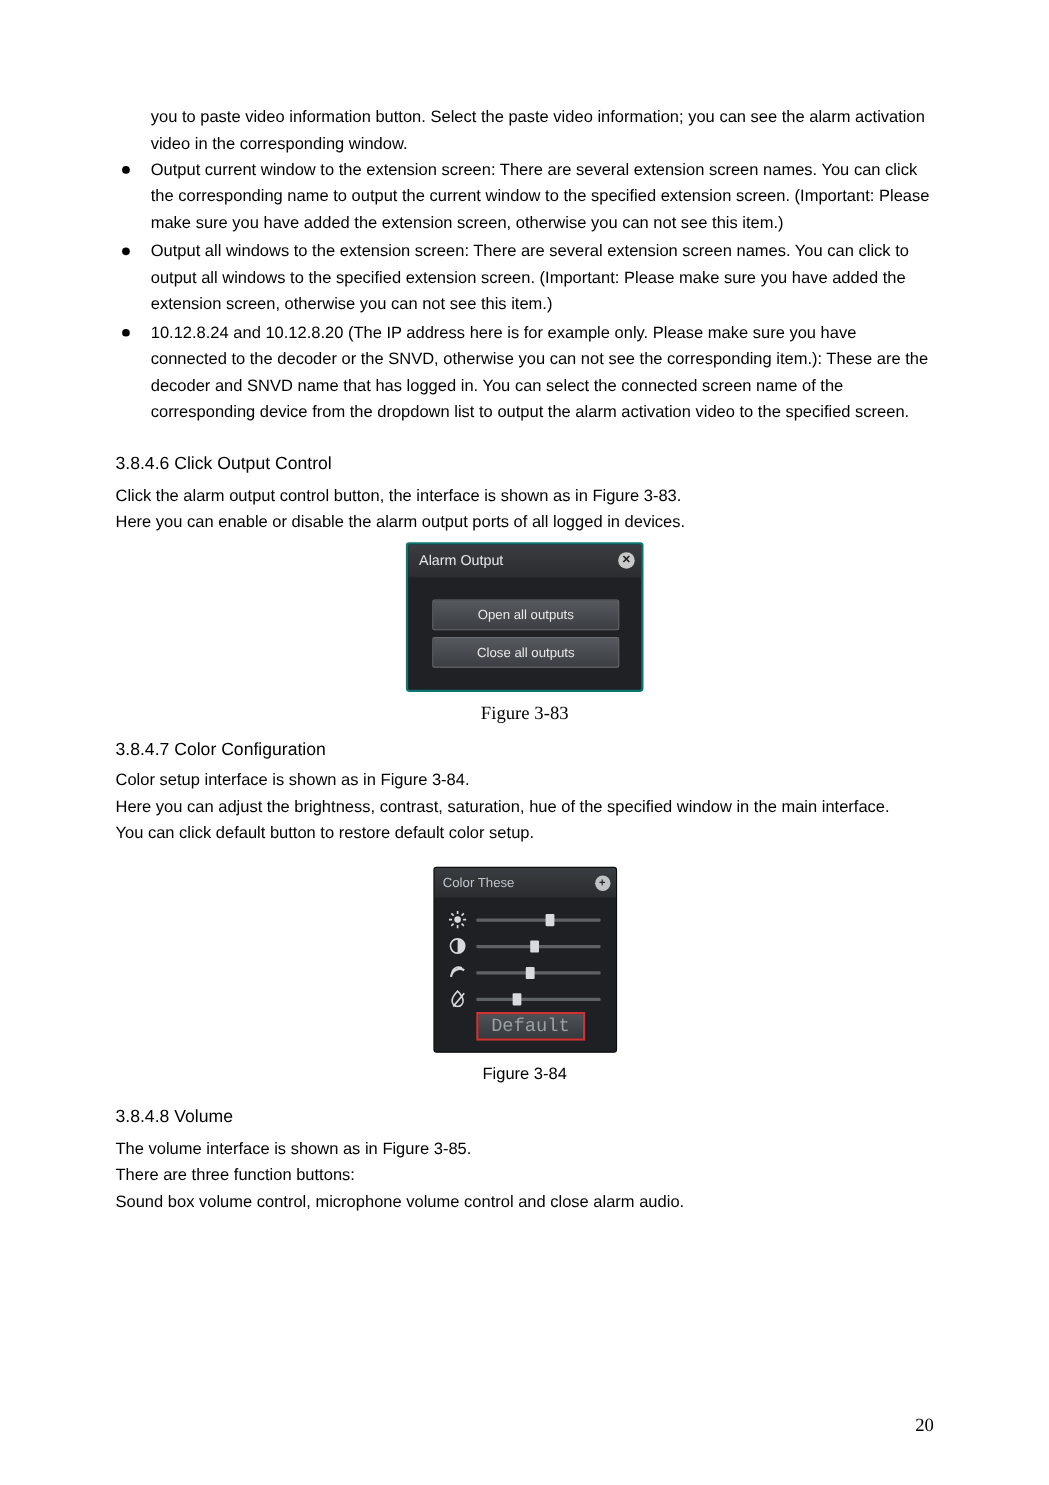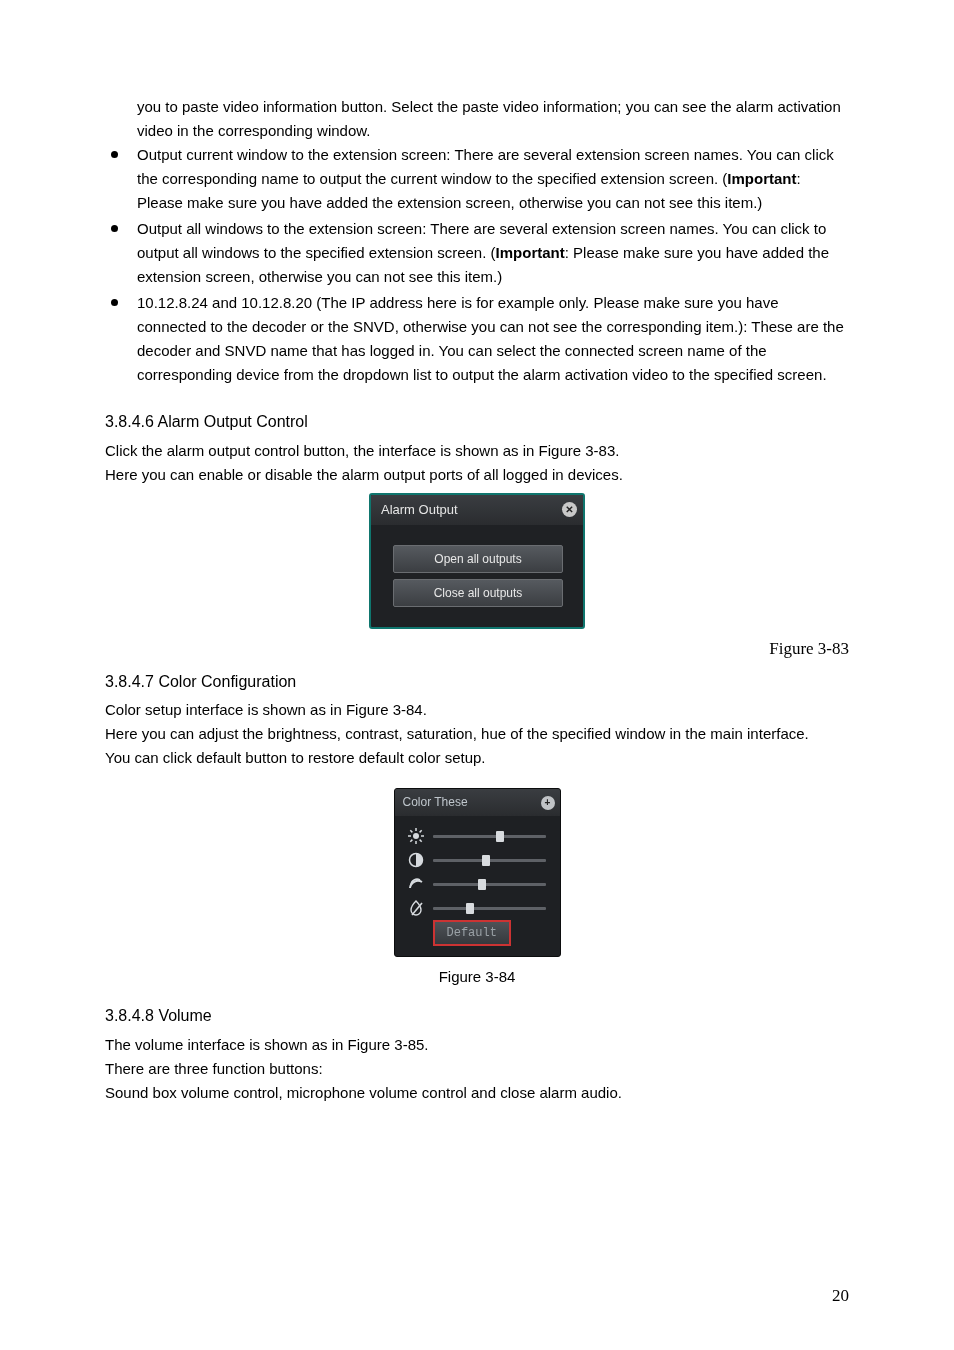--- a/index.html
+++ b/index.html
@@ -1,60 +1,60 @@
 <!DOCTYPE html>
 <html><head>
 <meta charset="utf-8">
 <style>
 html,body{margin:0;padding:0;background:#fff;font-family:Arial,Helvetica,sans-serif}
 .page{width:954px;height:1350px;position:relative;box-sizing:border-box;padding:95px 105px 0 105px}
 .body-text{font-size:15px;line-height:1.6;color:#000}
 ul.bullets{list-style:none;padding:0;margin:0 0 22px 0}
 ul.bullets>li{position:relative;padding-left:32px;margin:0 0 2px 0}
 ul.bullets>li::before{content:"";position:absolute;left:6px;top:8px;width:7px;height:7px;background:#000;border-radius:50%}
-.b{font-weight:bold}
+.b{font-weight:normal}
 .heading{font-size:16px;font-weight:400;margin:0 0 4px 0}
-.ser{font-family:'Times New Roman',serif;font-size:17px;text-align:right;margin:6px 0 6px 0}
+.ser{font-family:'Times New Roman',serif;font-size:17px;text-align:center;margin:6px 0 6px 0}
 .cap{text-align:center;font-size:15px;margin:8px 0 14px 0}
 .dlg1{margin:6px auto 0 auto;width:212px;background:#1f2124;border-radius:3px;overflow:hidden;border:2px solid #0f766e}
 .dlg1-hd{display:flex;align-items:center;justify-content:space-between;padding:5px 6px 5px 10px;background:linear-gradient(#3a3d41,#2a2c2f);color:#e6e6e6;font-size:13px;font-family:Tahoma,Arial}
 .xbtn{width:15px;height:15px;border-radius:50%;background:#c9c9c9;display:flex;align-items:center;justify-content:center;color:#222;font-size:10px;font-weight:bold;line-height:1}
 .dlg1-body{padding:14px 22px 14px 22px}
 .dbtn{width:100%;height:26px;margin:6px 0;background:linear-gradient(#565a5f,#3b3e42);border:1px solid #6a6d71;border-radius:2px;color:#e8e8e8;font-size:12px;display:flex;align-items:center;justify-content:center;font-family:Tahoma,Arial}
 .dlg2{margin:18px auto 0 auto;width:165px;background:#1e2023;border-radius:3px;overflow:hidden;border:1px solid #0c0d0e}
 .dlg2-hd{display:flex;align-items:center;justify-content:space-between;padding:4px 5px 4px 8px;background:linear-gradient(#3a3d41,#2a2c2f);color:#bfc6cc;font-size:12px;font-family:Tahoma,Arial}
 .plusbtn{width:14px;height:14px;border-radius:50%;background:#c0c3c6;display:flex;align-items:center;justify-content:center;color:#222;font-size:10px;font-weight:bold;line-height:1}
 .dlg2-body{padding:8px 10px 10px 10px}
 .srow{display:flex;align-items:center;height:24px}
 .sicon{width:22px;display:flex;align-items:center;justify-content:center;color:#cfd3d7}
 .strack{flex:1;height:3px;background:#5e6166;position:relative;margin-left:6px;margin-right:4px;border-radius:1px}
 .sthumb{position:absolute;top:-4px;width:8px;height:11px;background:#d8dbde;border-radius:1px}
 .defwrap{display:flex;justify-content:flex-start;padding-left:28px}
-.defbtn{height:22px;padding:0 12px;background:linear-gradient(#4e5257,#36393d);border:2px solid #c33;color:#9aa1a6;font-family:'Courier New',monospace;font-size:12px;display:flex;align-items:center;justify-content:center}
+.defbtn{height:22px;padding:0 12px;background:linear-gradient(#4e5257,#36393d);border:2px solid #c33;color:#9aa1a6;font-family:'Courier New',monospace;font-size:17px;display:flex;align-items:center;justify-content:center}
 .pagenum{position:absolute;right:105px;bottom:44px;font-family:'Times New Roman',serif;font-size:17px}
 svg{display:block}
 </style>
 </head>
 <body>
 
 <div class="page">
   <div class="body-text">
     <div style="padding-left:32px">you to paste video information button. Select the paste video information; you can see the alarm activation video in the corresponding window.</div>
 
     <ul class="bullets">
       <li>
         <span>Output current window to the extension screen: There are several extension screen names. You can click the corresponding name to output the current window to the specified extension screen. (</span><span class="b">Important</span><span>: Please make sure you have added the extension screen, otherwise you can not see this item.)</span>
       </li>
       <li>
         <span>Output all windows to the extension screen: There are several extension screen names. You can click to output all windows to the specified extension screen. (</span><span class="b">Important</span><span>: Please make sure you have added the extension screen, otherwise you can not see this item.)</span>
       </li>
       <li>10.12.8.24 and 10.12.8.20 (The IP address here is for example only. Please make sure you have connected to the decoder or the SNVD, otherwise you can not see the corresponding item.): These are the decoder and SNVD name that has logged in. You can select the connected screen name of the corresponding device from the dropdown list to output the alarm activation video to the specified screen.</li>
     </ul>
 
-    <div class="heading">3.8.4.6  Alarm Output Control</div>
+    <div class="heading">3.8.4.6  Click Output Control</div>
     <div>Click the alarm output control button, the interface is shown as in Figure 3-83.</div>
     <div>Here you can enable or disable the alarm output ports of all logged in devices.</div>
 
     <div class="dlg1">
       <div class="dlg1-hd">
         <span>Alarm Output</span>
         <div class="xbtn">✕</div>
       </div>
       <div class="dlg1-body">
         <div class="dbtn">Open all outputs</div>

